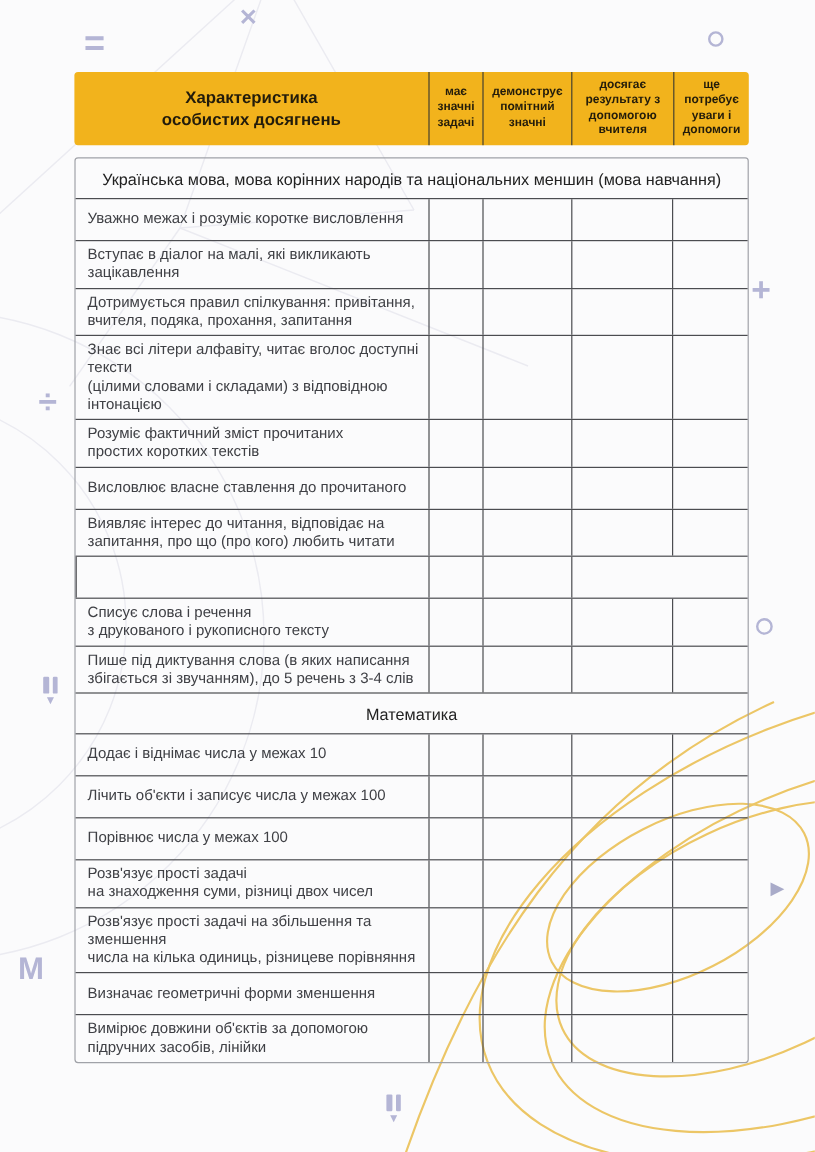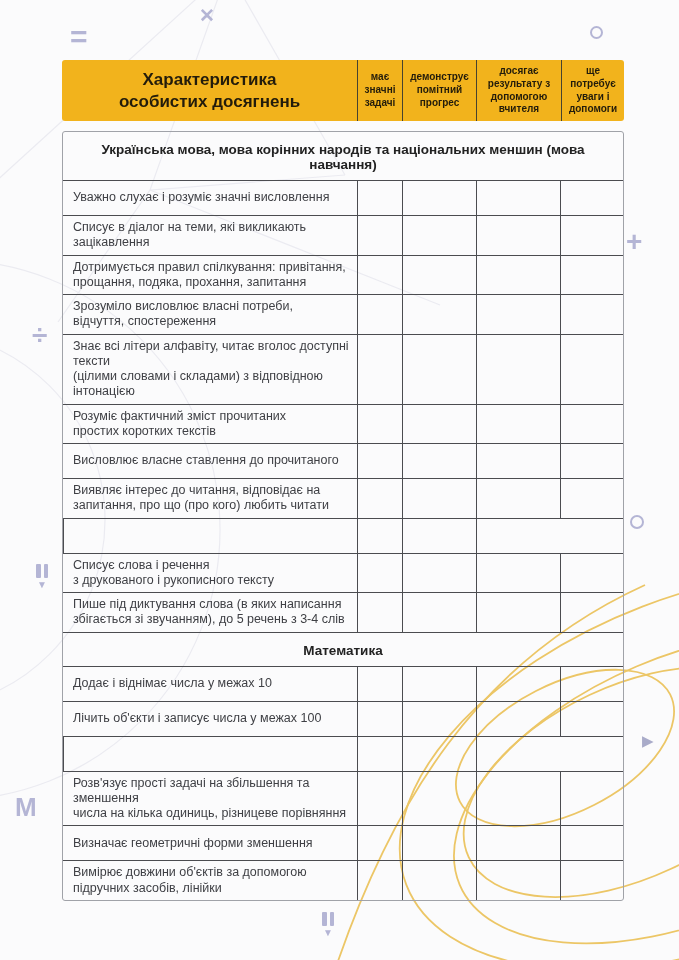--- a/index.html
+++ b/index.html
@@ -42,28 +42,28 @@
     position:absolute;left:62px;top:60px;width:562px;height:61px;
     border-radius:3px;display:grid;z-index:1;
     grid-template-columns:295px 45px 74px 85px 63px;
   }
   .hcell{
     display:flex;align-items:center;justify-content:center;
     text-align:center;font-weight:bold;font-size:10px;line-height:1.28;
     white-space:pre-line;padding:3px 2px;color:#231c0b;
   }
   .hcell + .hcell{border-left:1px solid #46422f;}
-  .hcell.first{font-size:17px;}
+  .hcell.first{font-size:14px;}
   
   .tbl{
     position:absolute;left:62px;top:131px;width:562px;z-index:1;
     border:1px solid var(--line-outer);border-radius:3px;
   }
   .section-title{
-    text-align:center;font-weight:bold;font-size:13.5px;color:#222;
+    text-align:center;font-weight:normal;font-size:13.5px;color:#222;
     padding:10px 4px 8px;border-bottom:1px solid var(--line-dark);
   }
   .trow{
     display:grid;grid-template-columns:294px 45px 74px 84px 63px;
     border-bottom:1px solid var(--line-dark);min-height:35px;
   }
   .trow:last-child{border-bottom:0;}
   .cell.label{
     display:flex;align-items:center;
     padding:4px 8px 4px 10px;font-size:12.5px;line-height:1.22;
@@ -116,59 +116,51 @@
 </div>
 
 <div class="hdr" style="background: rgb(242, 179, 28);">
   <div class="hcell first">Характеристика
 особистих досягнень</div>
   <div class="hcell">має
 значні
 задачі</div>
   <div class="hcell">демонструє
 помітний
-прогрес</div>
+значні</div>
   <div class="hcell">досягає
 результату з
 допомогою
 вчителя</div>
   <div class="hcell">ще
 потребує
 уваги і
 допомоги</div>
 </div>
 
 <div class="tbl">
     <div class="section-title">Українська мова, мова корінних народів та національних меншин (мова навчання)</div>
     <div class="trow">
-      <div class="cell label">Уважно слухає і розуміє значні висловлення</div>
-      <div class="cell mark"></div>
-      <div class="cell mark"></div>
-      <div class="cell mark"></div>
-      <div class="cell mark"></div>
-    </div>
-    <div class="trow">
-      <div class="cell label">Списує в діалог на теми, які викликають
+      <div class="cell label">Уважно межах і розуміє коротке висловлення</div>
+      <div class="cell mark"></div>
+      <div class="cell mark"></div>
+      <div class="cell mark"></div>
+      <div class="cell mark"></div>
+    </div>
+    <div class="trow">
+      <div class="cell label">Вступає в діалог на малі, які викликають
 зацікавлення</div>
       <div class="cell mark"></div>
       <div class="cell mark"></div>
       <div class="cell mark"></div>
       <div class="cell mark"></div>
     </div>
     <div class="trow">
       <div class="cell label">Дотримується правил спілкування: привітання,
-прощання, подяка, прохання, запитання</div>
-      <div class="cell mark"></div>
-      <div class="cell mark"></div>
-      <div class="cell mark"></div>
-      <div class="cell mark"></div>
-    </div>
-    <div class="trow">
-      <div class="cell label">Зрозуміло висловлює власні потреби,
-відчуття, спостереження</div>
+вчителя, подяка, прохання, запитання</div>
       <div class="cell mark"></div>
       <div class="cell mark"></div>
       <div class="cell mark"></div>
       <div class="cell mark"></div>
     </div>
     <div class="trow">
       <div class="cell label">Знає всі літери алфавіту, читає вголос доступні тексти
 (цілими словами і складами) з відповідною інтонацією</div>
       <div class="cell mark"></div>
       <div class="cell mark"></div>
@@ -229,20 +221,29 @@
       <div class="cell mark"></div>
     </div>
     <div class="trow">
       <div class="cell label">Лічить об'єкти і записує числа у межах 100</div>
       <div class="cell mark"></div>
       <div class="cell mark"></div>
       <div class="cell mark"></div>
       <div class="cell mark"></div>
     </div>
     <div class="trow">
+      <div class="cell label">Порівнює числа у межах 100</div>
+      <div class="cell mark"></div>
+      <div class="cell mark"></div>
+      <div class="cell mark"></div>
+      <div class="cell mark"></div>
+    </div>
+    <div class="trow">
+      <div class="cell label">Розв'язує прості задачі
+на знаходження суми, різниці двох чисел</div>
       <div class="cell mark"></div>
       <div class="cell mark"></div>
       <div class="cell mark"></div>
       <div class="cell mark"></div>
     </div>
     <div class="trow">
       <div class="cell label">Розв'язує прості задачі на збільшення та зменшення
 числа на кілька одиниць, різницеве порівняння</div>
       <div class="cell mark"></div>
       <div class="cell mark"></div>

